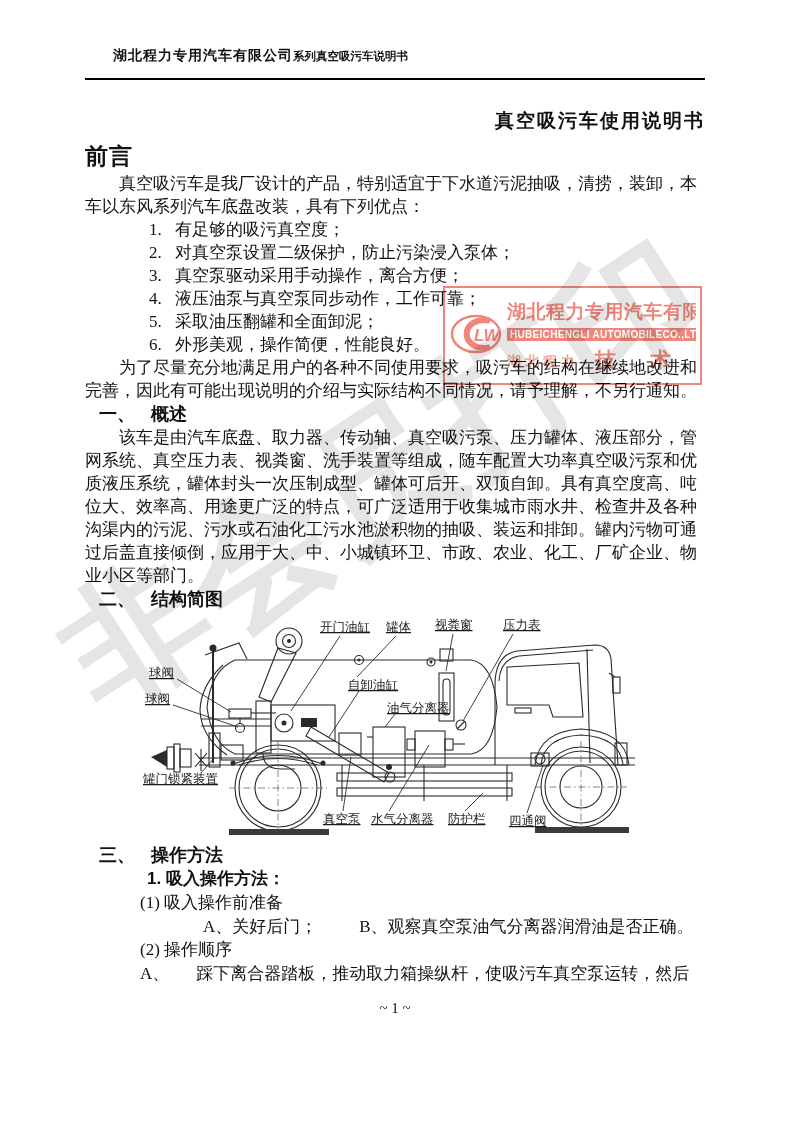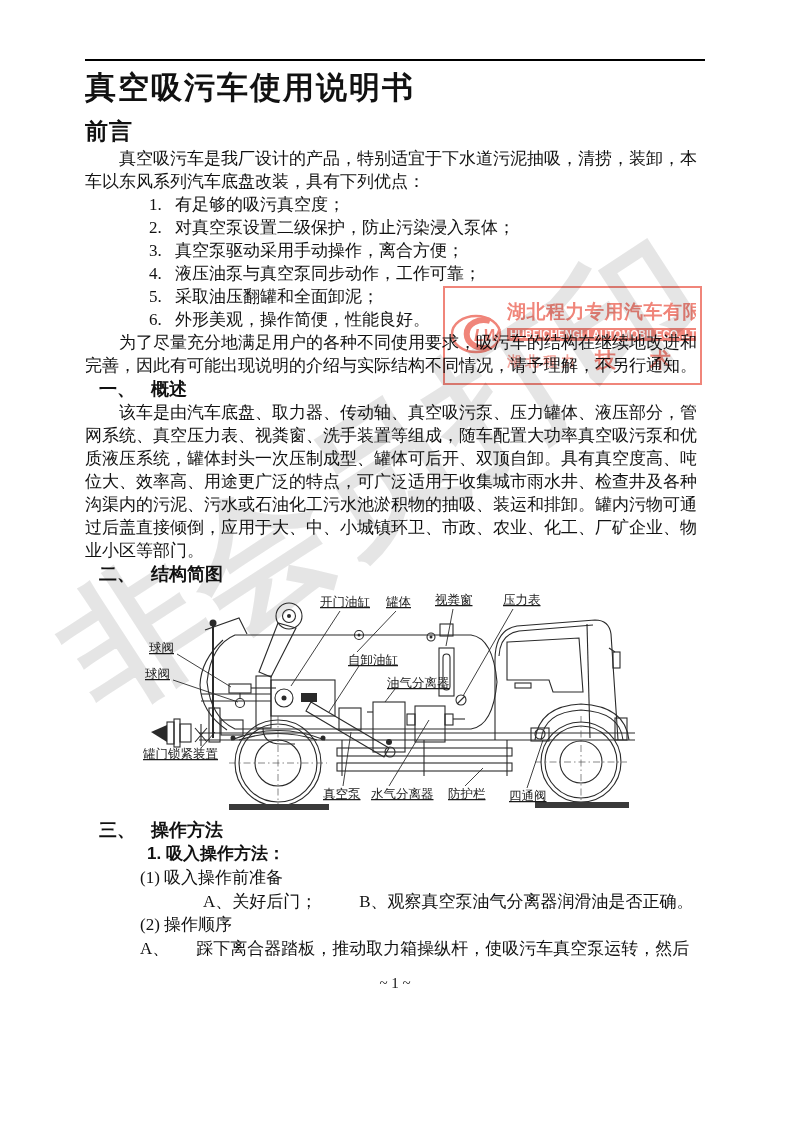--- a/index.html
+++ b/index.html
@@ -17,22 +17,22 @@
   .content { position: relative; z-index: 1; padding: 46px 88px 0 85px; }
 
   
   .doc-header { font-family: "Liberation Serif", serif; padding-left: 28px; }
   .hdr-company { font-size: 14px; font-weight: bold; letter-spacing: 1px; }
   .hdr-series  { font-size: 11.5px; font-weight: bold; }
   .hdr-rule { border: none; border-top: 2px solid #000; margin-top: 13px; }
 
   
   .doc-title {
-    text-align: left; font-family: "Liberation Sans", sans-serif;
-    font-weight: bold; font-size: 31px; letter-spacing: 2px; margin-top: 6px;
+    text-align: right; font-family: "Liberation Sans", sans-serif;
+    font-weight: bold; font-size: 19px; letter-spacing: 2px; margin-top: 28px;
   }
   .preface-heading {
     font-family: "Liberation Sans", sans-serif; font-weight: bold;
     font-size: 23px; margin-top: 7px; letter-spacing: 1px;
   }
 
   .body-text { font-size: 17px; line-height: 23px; }
   p.para { text-indent: 2em; }
   .pre-list { margin-left: 64px; }
   .pre-item { display: flex; line-height: 23px; }
@@ -125,20 +125,23 @@
       <span class="stamp-en">HUBEICHENGLI AUTOMOBILECO.,LTD</span>
       <span class="stamp-bottom">
         <span class="stamp-branch">湖北程力</span>
         <span class="stamp-dept">技 术 部</span>
       </span>
     </span>
   </div>
 
   <div class="content">
 
+    <div class="doc-header">
+      <span class="hdr-company">湖北程力专用汽车有限公司</span><span class="hdr-series">系列真空吸污车说明书</span>
+    </div>
     <hr class="hdr-rule">
 
     <div class="doc-title">真空吸污车使用说明书</div>
 
     <div class="preface-heading">前言</div>
 
     <div class="body-text">
       <p class="para">真空吸污车是我厂设计的产品，特别适宜于下水道污泥抽吸，清捞，装卸，本车以东风系列汽车底盘改装，具有下列优点：</p>
 
       <div class="pre-list">

